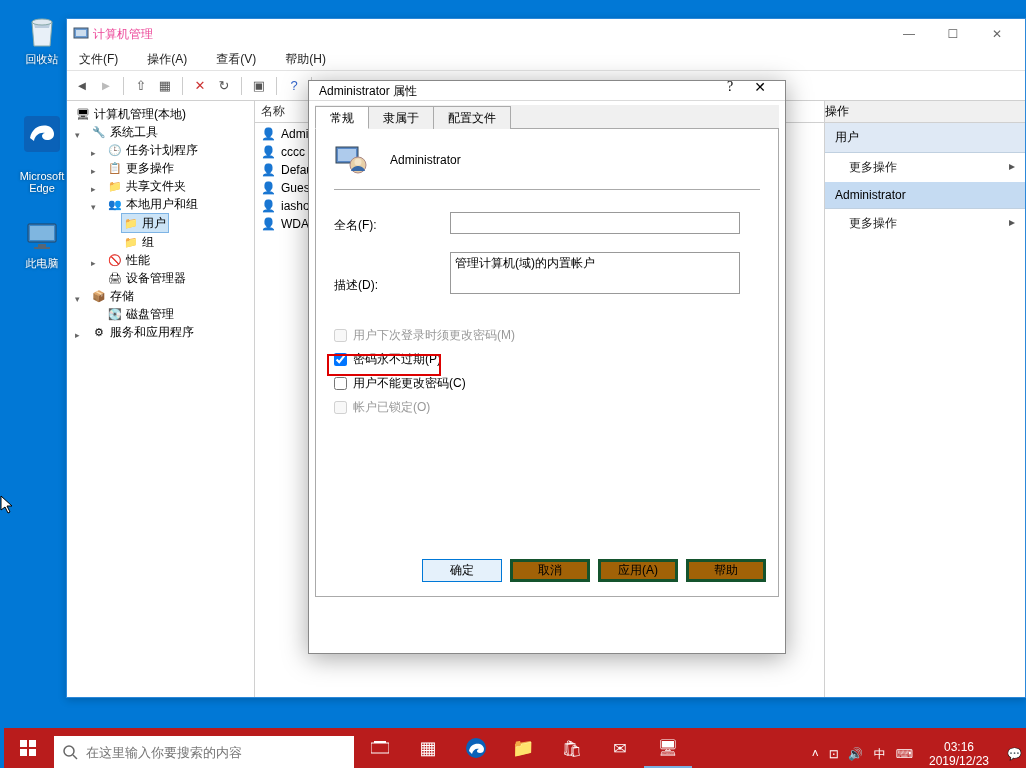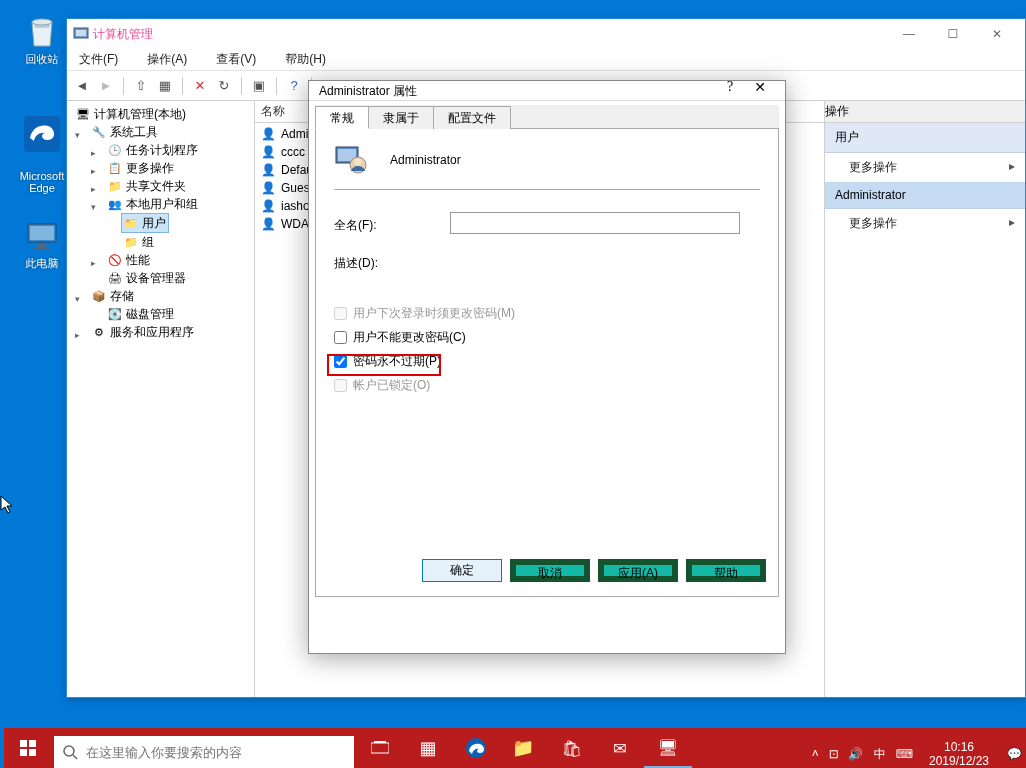--- a/index.html
+++ b/index.html
@@ -58,21 +58,21 @@
 .hr { border:none; border-top:1px solid #aaa; margin:8px 0 22px 0; }
 .frow { display:flex; align-items:flex-end; margin-bottom:18px; }
 .frow label { width:116px; padding-top:3px;}
 .frow input[type=text] { width:290px; height:22px; border:1px solid #999; padding:2px 4px; }
 .frow textarea { width:290px; height:42px; border:1px solid #999; padding:2px 4px; resize:none; }
 .chk { display:flex; align-items:center; margin:7px 0 7px 0; }
 .chk input { margin-right:6px; width:13px; height:13px;}
 .chk.disabled { color:#999; }
 .redbox { position:absolute; left:11px; top:225px; width:114px; height:22px; border:2px solid #d00; pointer-events:none;}
 .dlg-buttons { position:absolute; bottom:14px; right:12px; display:flex; gap:8px; }
-.dlg-buttons button { width:80px; height:23px; background:#14b8a6; border:6px solid #14532d; }
+.dlg-buttons button { width:80px; height:23px; background:#a16207; border:3px solid #14532d; }
 .dlg-buttons button.primary { border:1px solid #0078d7; background:#e5f1fb;}
 
 
 .taskbar { position:absolute; left:4px; bottom:0; width:100%; height:40px; background:#b91c1c; display:flex; align-items:flex-end; color:#fff; }
 .startbtn { width:48px; height:40px; display:flex; align-items:center; justify-content:center;}
 .searchbox { width:300px; height:32px; background:#fff; display:flex; align-items:center; margin:0 2px;}
 .searchbox .sico { width:32px; display:flex; justify-content:center; color:#555;}
 .searchbox input { flex:1; border:none; outline:none; background:transparent; color:#666; font-size:13px;}
 .tbitem { width:48px; height:40px; display:flex; align-items:center; justify-content:center; }
 .tray { margin-left:auto; display:flex; align-items:center; gap:10px; padding:0 8px; font-size:11px;}
@@ -287,33 +287,34 @@
       </div>
       <span>Administrator</span>
     </div>
     <hr class="hr">
     <div class="frow">
       <label>全名(F):</label>
       <input type="text" value="" style="">
     </div>
     <div class="frow">
       <label>描述(D):</label>
+      <textarea style="">管理计算机(域)的内置帐户</textarea>
     </div>
     <div style="height:8px"></div>
     <div class="chk disabled">
       <input type="checkbox" disabled="" style="">
         <span>用户下次登录时须更改密码(M)</span>
     </div>
     <div class="chk">
+      <input type="checkbox" checked="" style="">
+        <span>密码永不过期(P)</span>
+    </div>
+    <div class="chk">
       <input type="checkbox" style="">
         <span>用户不能更改密码(C)</span>
-    </div>
-    <div class="chk">
-      <input type="checkbox" checked="" style="">
-        <span>密码永不过期(P)</span>
     </div>
     <div class="chk disabled">
       <input type="checkbox" disabled="" style="">
         <span>帐户已锁定(O)</span>
     </div>
     <div class="redbox"></div>
     <div class="dlg-buttons">
       <button class="primary">确定</button>
       <button>取消</button>
       <button>应用(A)</button>
@@ -368,21 +369,21 @@
       <span style="font-size:16px;">🖥</span>
     </div>
 
   <div class="tray">
     <span>˄</span>
     <span>⊡</span>
     <span>🔊</span>
     <span>中</span>
     <span>⌨</span>
     <div class="clock">
-      <div>10:16</div>
+      <div>03:16</div>
       <div>2019/12/23</div>
     </div>
     <span style="margin-left:8px;">💬</span>
   </div>
 </div>
 
 <svg style="position:absolute; left:0px; top:495px; pointer-events:none;" width="16" height="20">
     <path d="M1 1 L1 15 L5 12 L8 18 L10 17 L7 11 L12 11 Z" fill="#fff" stroke="#000" stroke-width="1"></path>
   </svg>
 

